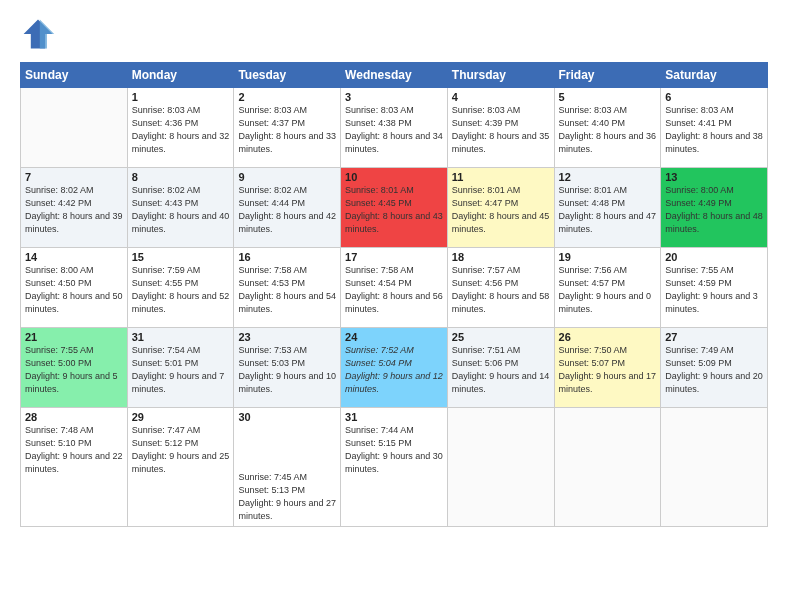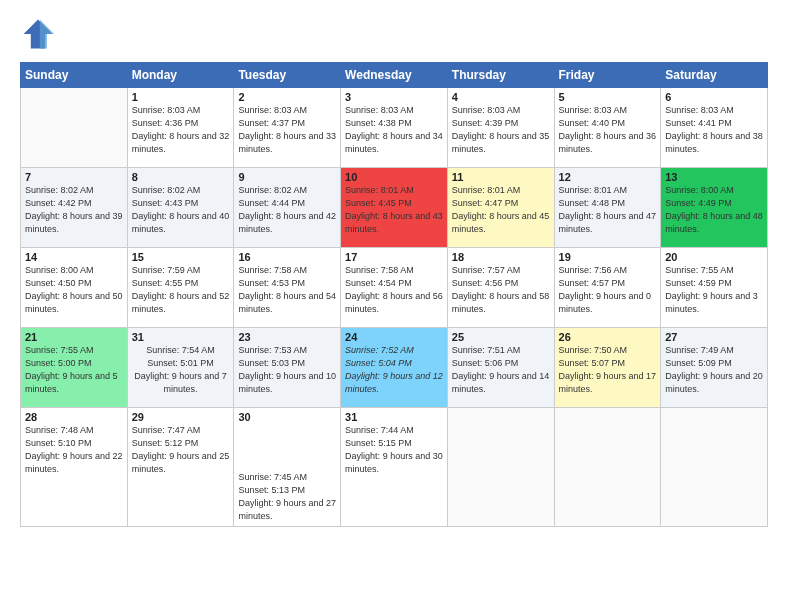--- a/index.html
+++ b/index.html
@@ -257,21 +257,21 @@
         </tr>
         <tr>
           <td style="background: #86efac;">
             <span class="day-num">21</span>
             <div class="day-info" style="white-space: pre-line;">Sunrise: 7:55 AM
 Sunset: 5:00 PM
 Daylight: 9 hours and 5 minutes.</div>
           </td>
           <td style="background: rgb(240, 244, 248);">
             <span class="day-num">31</span>
-            <div class="day-info" style="white-space: pre-line; text-align: center;">Sunrise: 7:54 AM
+            <div class="day-info" style="white-space: pre-line;">Sunrise: 7:54 AM
 Sunset: 5:01 PM
 Daylight: 9 hours and 7 minutes.</div>
           </td>
           <td style="background: rgb(240, 244, 248);">
             <span class="day-num">23</span>
             <div class="day-info" style="white-space: pre-line;">Sunrise: 7:53 AM
 Sunset: 5:03 PM
 Daylight: 9 hours and 10 minutes.</div>
           </td>
           <td style="background: #7dd3fc;">

